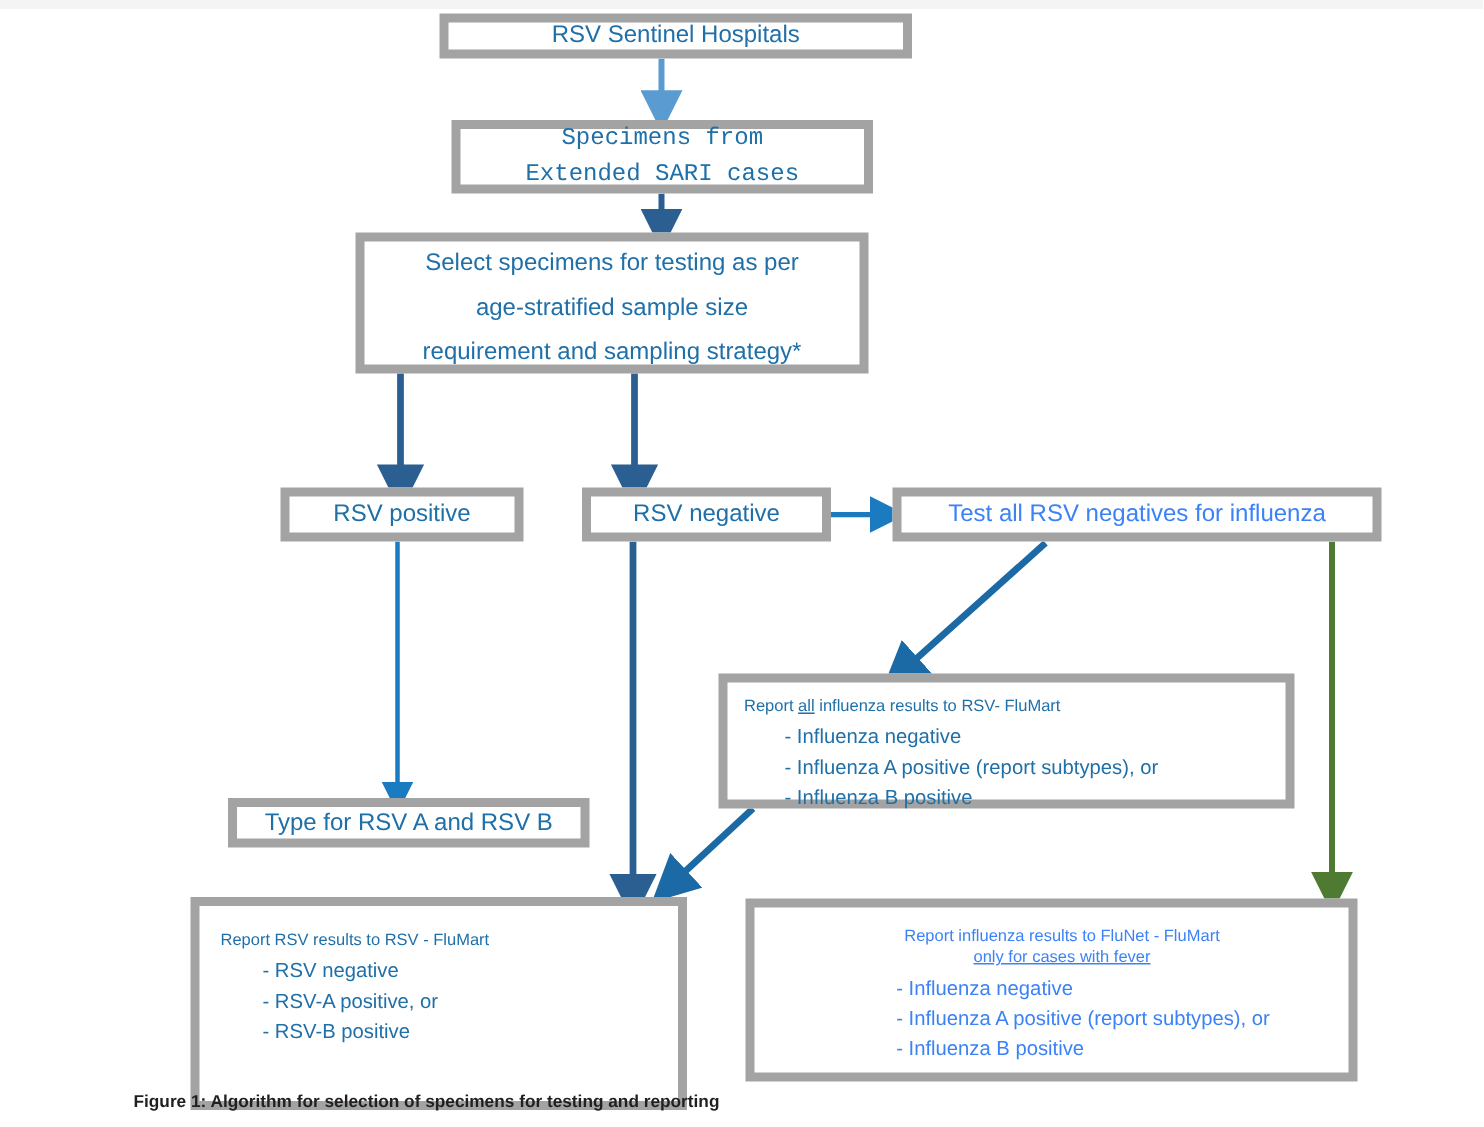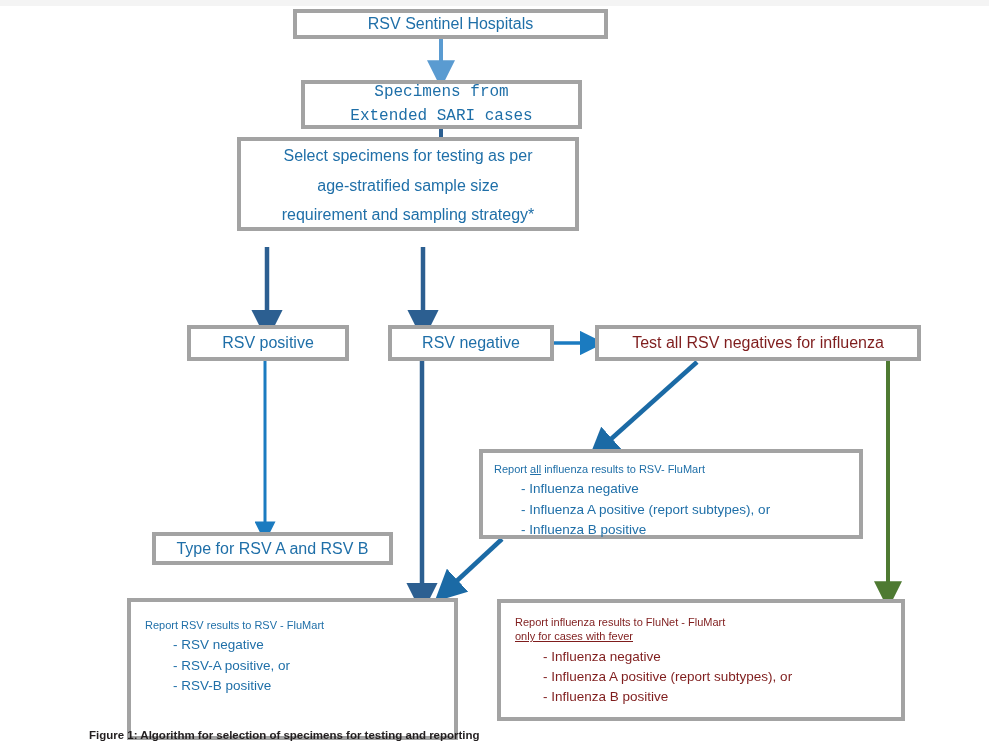--- a/index.html
+++ b/index.html
@@ -19,28 +19,28 @@
   }
   .topstrip {
     position: absolute;
     left: 0; top: 0;
     width: 989px; height: 6px;
     background: #f4f4f4;
   }
   .node {
     position: absolute;
     box-sizing: border-box;
-    border: 4px solid #a3a3a3;
+    border: 6px solid #a3a3a3;
     background: #ffffff;
     display: flex;
     flex-direction: column;
     justify-content: center;
   }
   .node.blue { color: #1f6fa8; }
-  .node.green { color: #7f1d1d; }
+  .node.green { color: #3b82f6; align-items: center; }
   .ttl {
     text-align: center;
     font-size: 16px;
     line-height: 1.45;
     white-space: pre-line;
   }
   .ttl-left {
     text-align: left;
     font-size: 11px;
     line-height: 1.3;
@@ -118,21 +118,21 @@
 
   <div class="node blue" style="left:293px; top:9px; width:315px; height:30px;">
     <div class="ttl">RSV Sentinel Hospitals</div>
   </div>
 
   <div class="node blue" style="left:301px; top:80px; width:281px; height:49px;font-family:Liberation Mono, monospace;">
     <div class="ttl">Specimens from
 Extended SARI cases</div>
   </div>
 
-  <div class="node blue" style="left:237px; top:137px; width:342px; height:94px; justify-content:space-around;align-items:center;">
+  <div class="node blue" style="left:237px; top:155px; width:342px; height:94px; justify-content:space-around;align-items:center;">
     <div class="ttl" style="line-height:1.85;">Select specimens for testing as per
 age-stratified sample size
 requirement and sampling strategy*</div>
   </div>
 
   <div class="node blue" style="left:187px; top:325px; width:162px; height:36px;">
     <div class="ttl">RSV positive</div>
   </div>
 
   <div class="node blue" style="left:388px; top:325px; width:166px; height:36px;">

